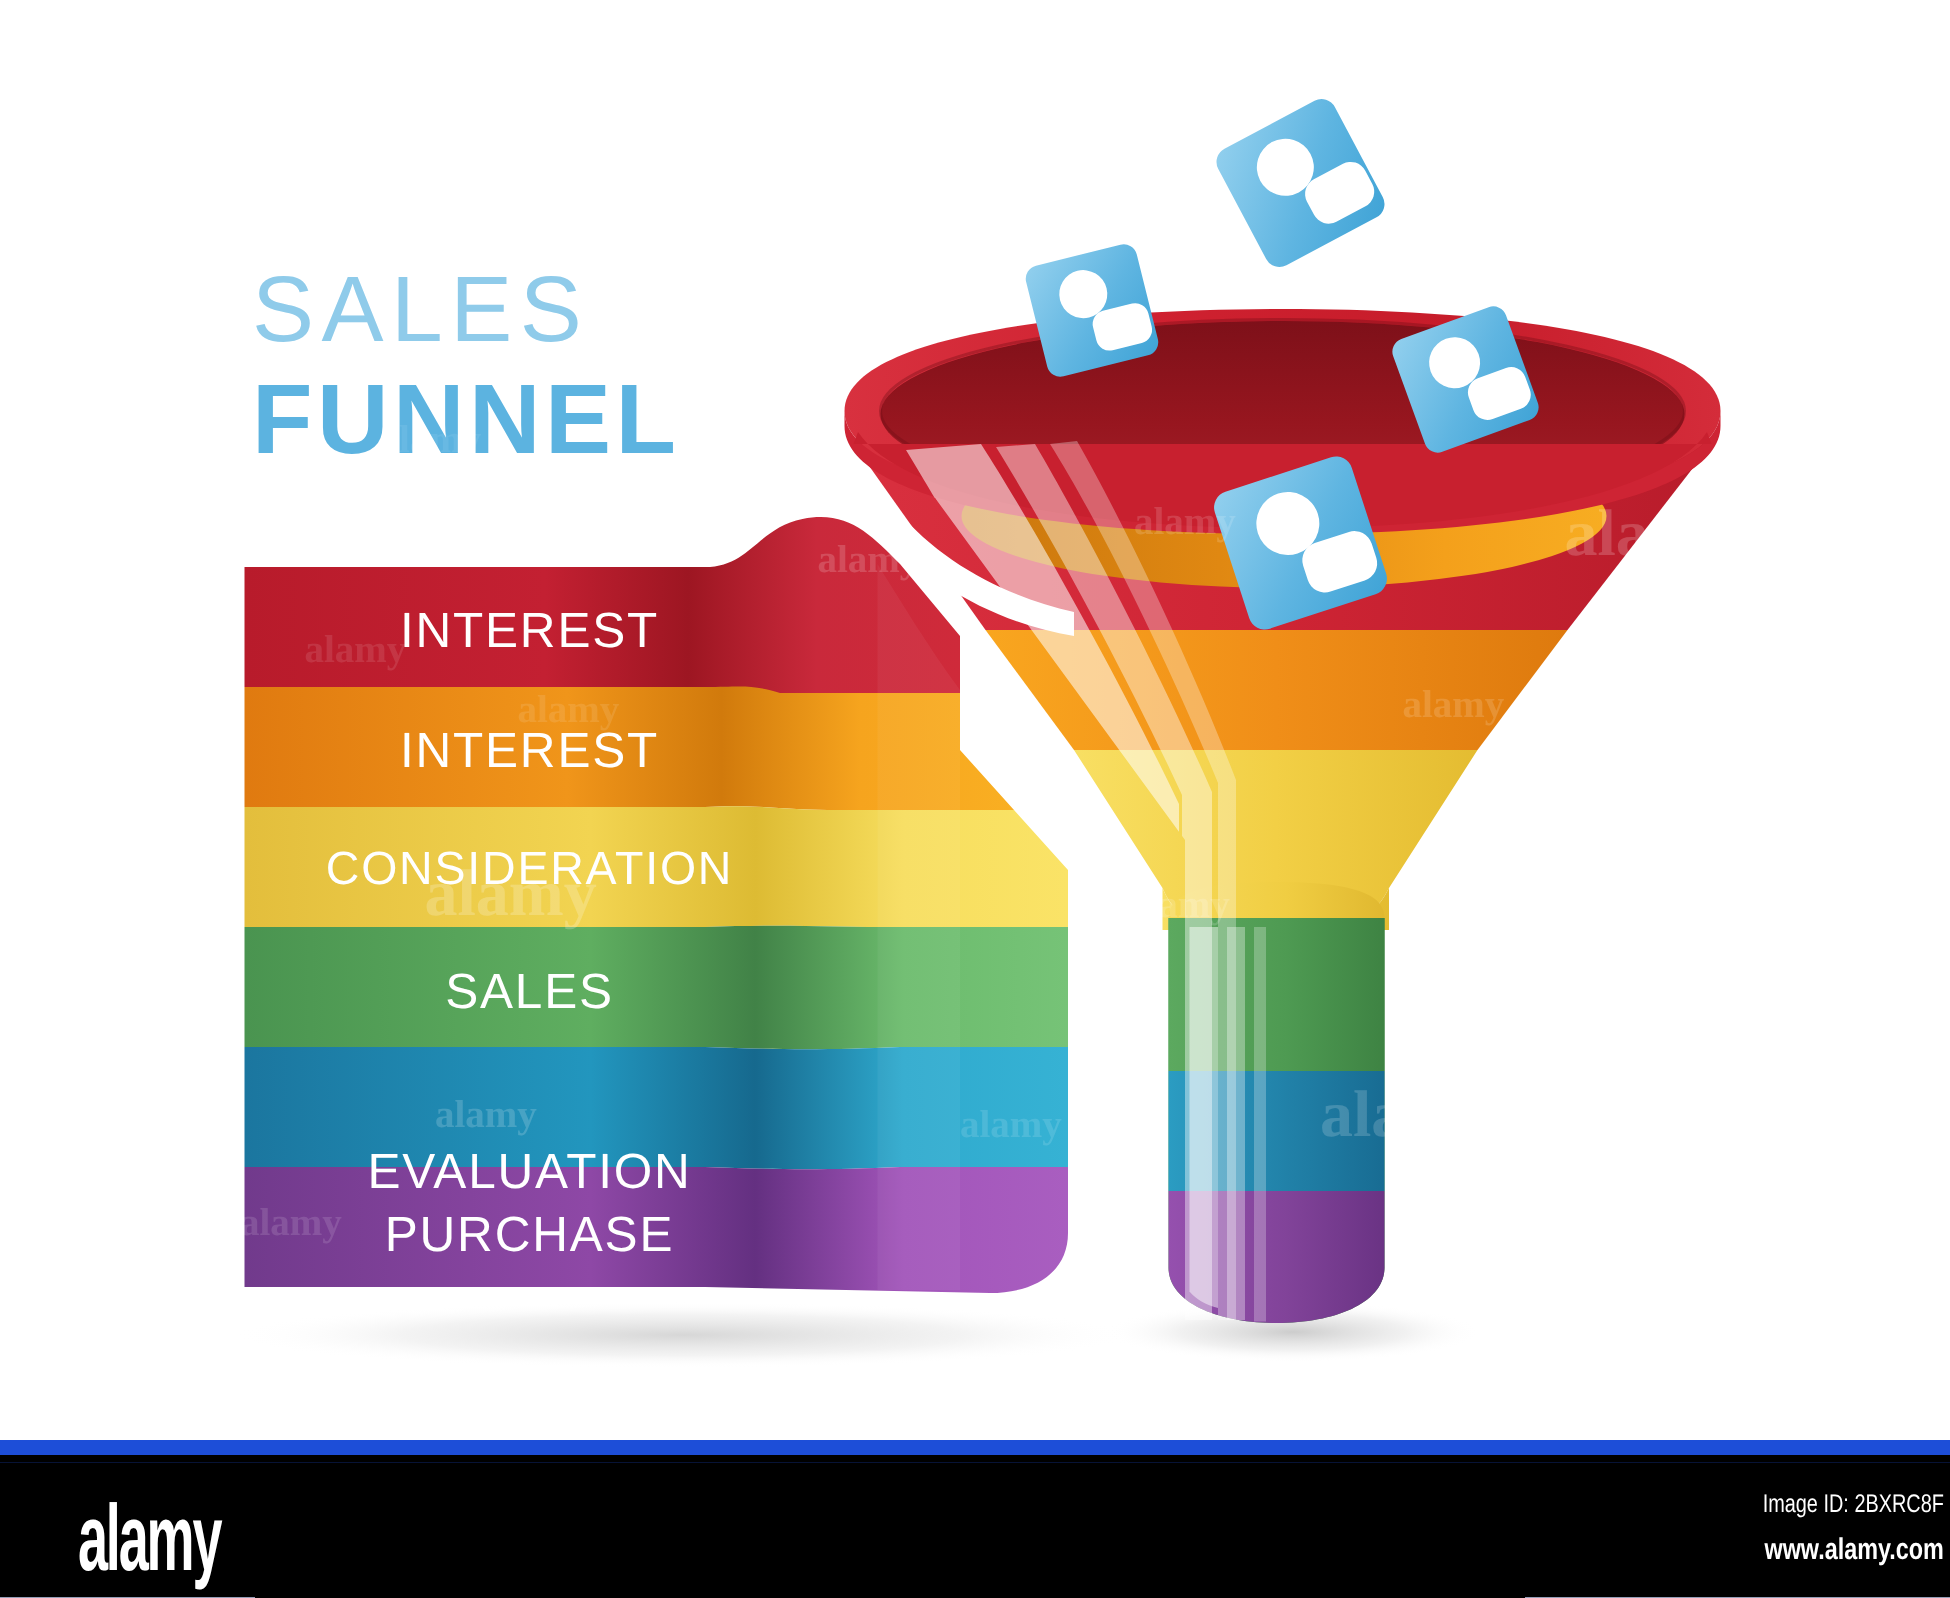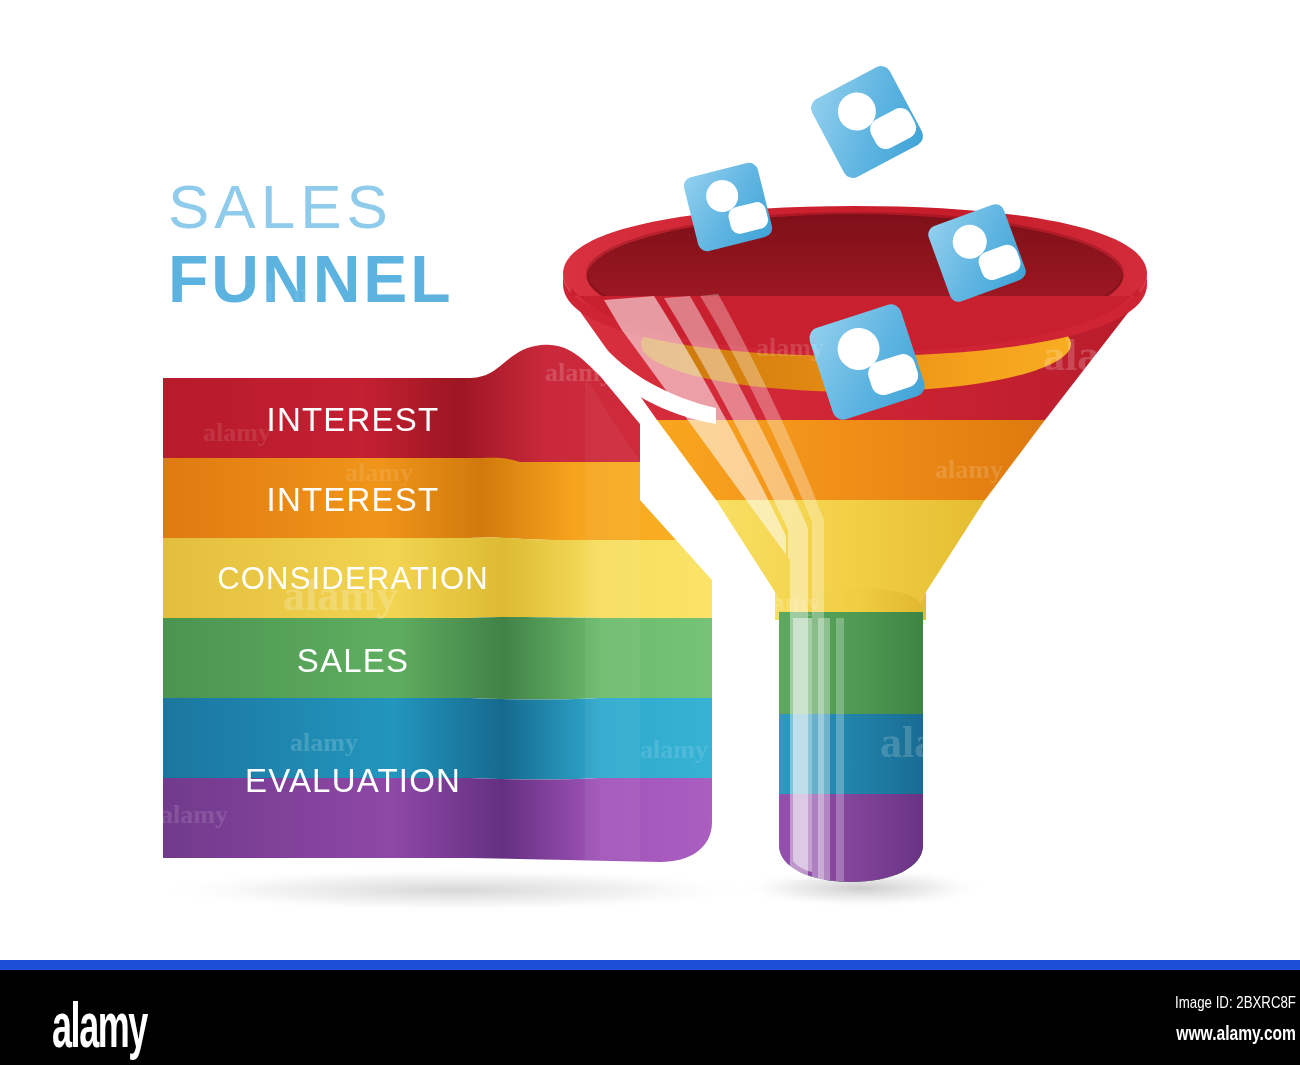--- a/index.html
+++ b/index.html
@@ -453,20 +453,21 @@
     <div class="title-block">
       <span class="title-sales">SALES</span>
       <span class="title-funnel">FUNNEL</span>
     </div>
 
     <div class="stage-label s0">INTEREST</div>
     <div class="stage-label s1">INTEREST</div>
     <div class="stage-label s2">CONSIDERATION</div>
     <div class="stage-label s3">SALES</div>
     <div class="stage-label s4">EVALUATION</div>
+    <div class="stage-label s5">PURCHASE</div>
 
     <div class="wm" style="left:283px; top:570px; font-size:44px; opacity:0.50;">alamy</div>
     <div class="wm" style="left:160px; top:800px; font-size:26px; opacity:0.30;">alamy</div>
     <div class="wm" style="left:545px; top:358px; font-size:26px; opacity:0.40;">alamy</div>
     <div class="wm" style="left:756px; top:333px; font-size:26px; opacity:0.35;">alamy</div>
     <div class="wm" style="left:1043px; top:330px; font-size:44px; opacity:0.45;">alamy</div>
     <div class="wm" style="left:935px; top:455px; font-size:26px; opacity:0.35;">alamy</div>
     <div class="wm" style="left:290px; top:728px; font-size:26px; opacity:0.42;">alamy</div>
     <div class="wm" style="left:752px; top:588px; font-size:26px; opacity:0.40;">alamy</div>
     <div class="wm" style="left:880px; top:717px; font-size:44px; opacity:0.42;">alamy</div>

